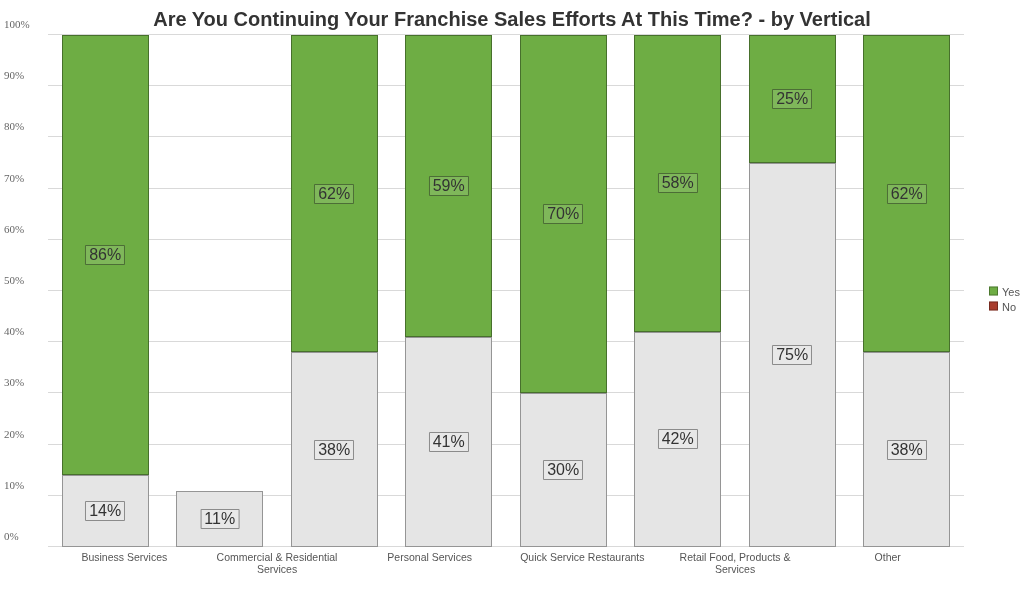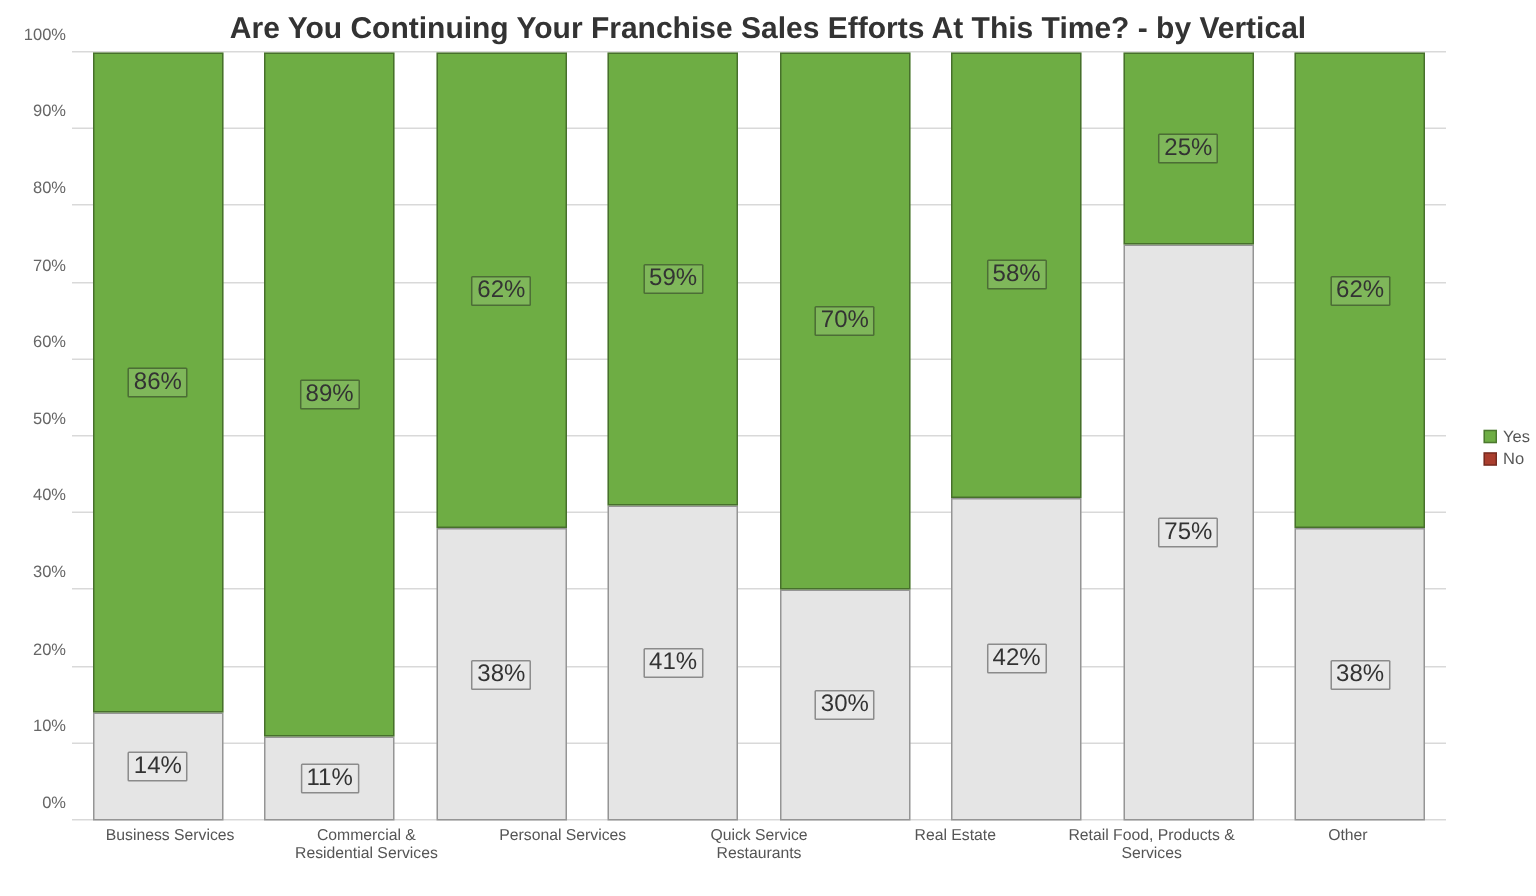--- a/index.html
+++ b/index.html
@@ -31,25 +31,25 @@
   .grid-line {
     position: absolute;
     left: 0; right: 0;
     border-top: 1px solid #d9d9d9;
     height: 0;
   }
   .y-tick {
     position: absolute;
     left: -44px;
     width: 40px;
-    text-align: right;
     font-size: 11px;
     color: #666;
     transform: translateY(-50%);
     line-height: 1;
+    font-family: Liberation Serif, serif;
   }
   .bars {
     position: absolute;
     left: 0; right: 0; top: 0; bottom: 0;
     display: flex;
   }
   .slot {
     flex: 1 1 0;
     position: relative;
   }
@@ -157,23 +157,20 @@
             <span class="lbl">86%</span>
           </div>
     </div>
       </div>
 
     <div class="slot">
         <div class="bar">
       <div class="seg no" style="bottom:0;height:11%">
             <span class="lbl">11%</span>
           </div>
-      <div class="seg yes" style="bottom:11%;height:89%">
-            <span class="lbl">89%</span>
-          </div>
     </div>
       </div>
 
     <div class="slot">
         <div class="bar">
       <div class="seg no" style="bottom:0;height:38%">
             <span class="lbl">38%</span>
           </div>
       <div class="seg yes" style="bottom:38%;height:62%">
             <span class="lbl">62%</span>
@@ -236,21 +233,20 @@
     </div>
       </div>
   </div>
 </div>
 
 <div class="xaxis">
   <div class="xl">Business Services</div>
   <div class="xl">Commercial &amp; Residential Services</div>
   <div class="xl">Personal Services</div>
   <div class="xl">Quick Service Restaurants</div>
-  <div class="xl">Real Estate</div>
   <div class="xl">Retail Food, Products &amp; Services</div>
   <div class="xl">Other</div>
 </div>
 
 <div class="legend">
   <div class="row">
     <span class="swatch yes"></span>
     <span>Yes</span>
   </div>
   <div class="row">

